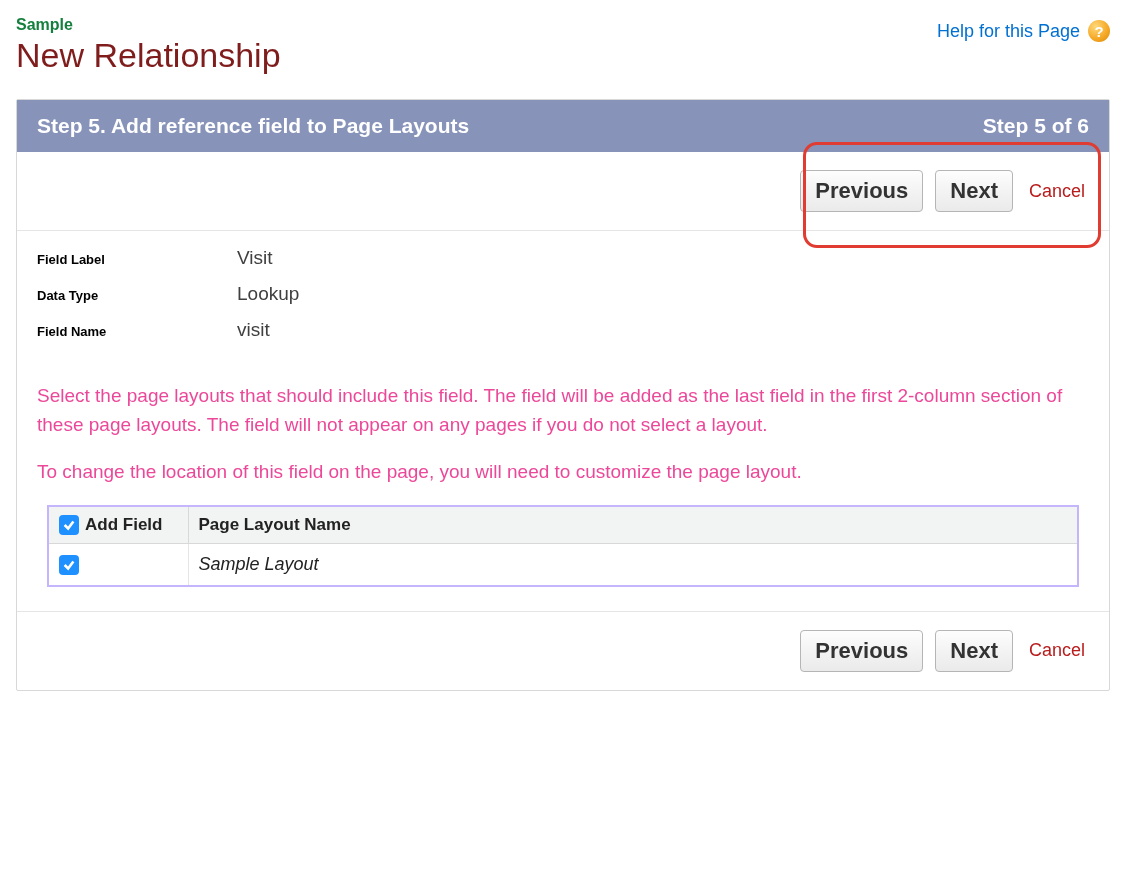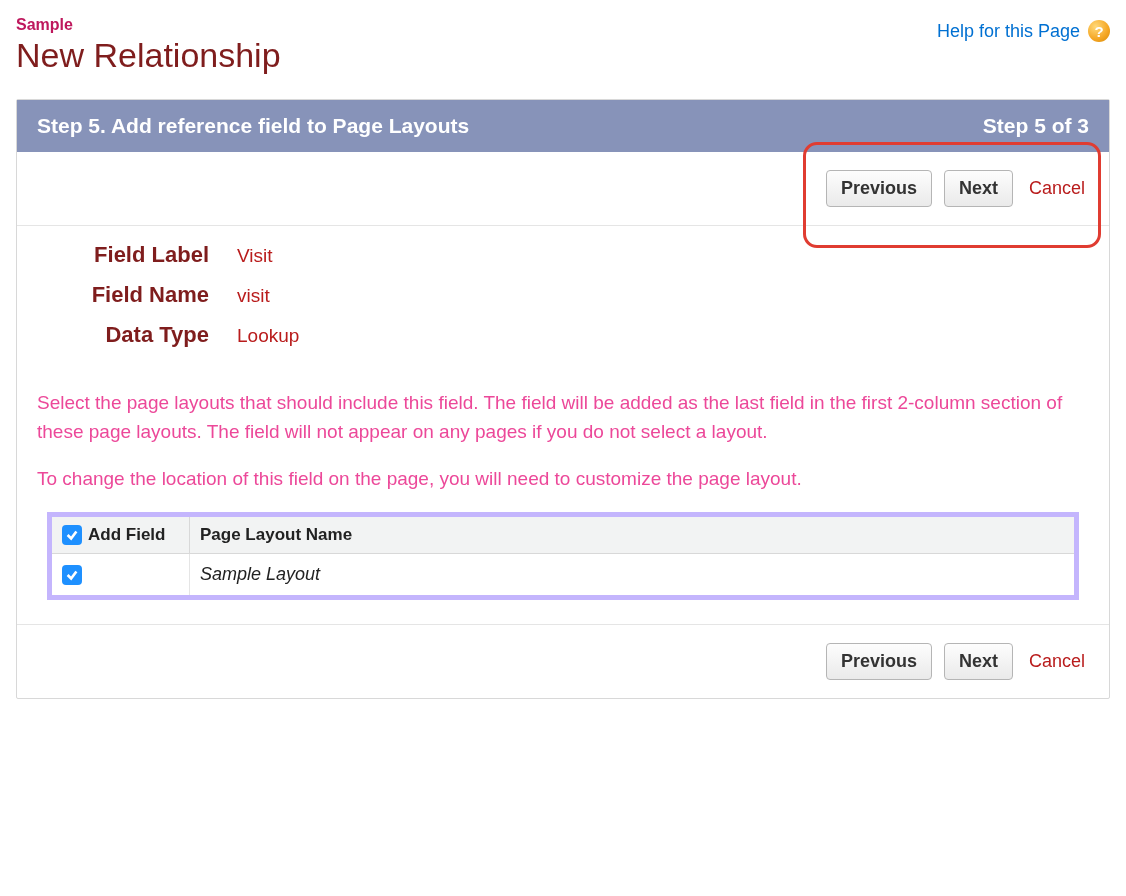--- a/index.html
+++ b/index.html
@@ -13,21 +13,21 @@
   }
   .page-header {
     display: flex;
     justify-content: space-between;
     align-items: flex-start;
     margin-bottom: 24px;
   }
   .breadcrumb {
     font-size: 16px;
     font-weight: bold;
-    color: #be185d;
+    color: #15803d;
     margin-bottom: 2px;
   }
   .page-title {
     font-size: 34px;
     font-weight: 400;
     color: #7f1d1d;
     margin: 0;
   }
   .help-link {
     display: flex;
@@ -74,21 +74,21 @@
     padding: 18px 20px;
     border-bottom: 1px solid #e5e5e5;
     position: relative;
   }
   .button-row.bottom { border-bottom: none; border-top: 1px solid #e5e5e5; margin-top: 24px; }
   .btn {
     background: linear-gradient(#fdfdfd, #eaeaea);
     border: 1px solid #b5b5b5;
     border-radius: 4px;
     padding: 7px 14px;
-    font-size: 18px;
+    font-size: 22px;
     font-weight: bold;
     color: #333;
     cursor: pointer;
   }
   .link {
     color: #b91c1c;
     font-size: 18px;
     cursor: pointer;
     padding: 6px 4px;
   }
@@ -105,40 +105,39 @@
   .field-grid {
     padding: 16px 20px 8px 20px;
   }
   .field-row {
     display: flex;
     align-items: baseline;
     margin-bottom: 14px;
   }
   .field-label {
     width: 200px;
-    text-align: right;
-    font-weight: bold;
-    color: #7f1d1d;
-    font-size: 22px;
+    font-weight: bold;
+    color: #000000;
+    font-size: 13px;
     padding-right: 28px;
   }
   .field-value {
     font-size: 19px;
-    color: #b91c1c;
+    color: #404040;
   }
   .body-text {
     padding: 0 20px;
     font-size: 19px;
     line-height: 1.5;
     color: #ec4899;
     margin-bottom: 18px;
   }
   .layout-table {
     margin: 8px 30px 0 30px;
-    border: 5px solid #c4b5fd;
+    border: 2px solid #c4b5fd;
     border-collapse: collapse;
     width: calc(100% - 60px);
   }
   .layout-table th {
     background: #f2f3f3;
     border: 1px solid #d8d8d8;
     padding: 8px 10px;
     text-align: left;
     font-size: 17px;
     font-weight: bold;
@@ -177,42 +176,42 @@
   </div>
   <a class="help-link">
     <span>Help for this Page</span>
     <span class="help-icon">?</span>
   </a>
 </div>
 
 <div class="wizard">
   <div class="step-header">
     <span>Step 5. Add reference field to Page Layouts</span>
-    <span>Step 5 of 3</span>
+    <span>Step 5 of 6</span>
   </div>
 
   <div class="button-row">
     <div class="highlight-box"></div>
     <button class="btn">Previous</button>
     <button class="btn">Next</button>
     <span class="link">Cancel</span>
   </div>
 
   <div class="field-grid">
     <div class="field-row">
       <div class="field-label">Field Label</div>
       <div class="field-value">Visit</div>
     </div>
     <div class="field-row">
+      <div class="field-label">Data Type</div>
+      <div class="field-value">Lookup</div>
+    </div>
+    <div class="field-row">
       <div class="field-label">Field Name</div>
       <div class="field-value">visit</div>
-    </div>
-    <div class="field-row">
-      <div class="field-label">Data Type</div>
-      <div class="field-value">Lookup</div>
     </div>
   </div>
 
   <p class="body-text">Select the page layouts that should include this field. The field will be added as the last field in the first 2-column section of these page layouts. The field will not appear on any pages if you do not select a layout.</p>
   <p class="body-text">To change the location of this field on the page, you will need to customize the page layout.</p>
 
   <table class="layout-table">
     <thead>
       <tr>
         <th>

